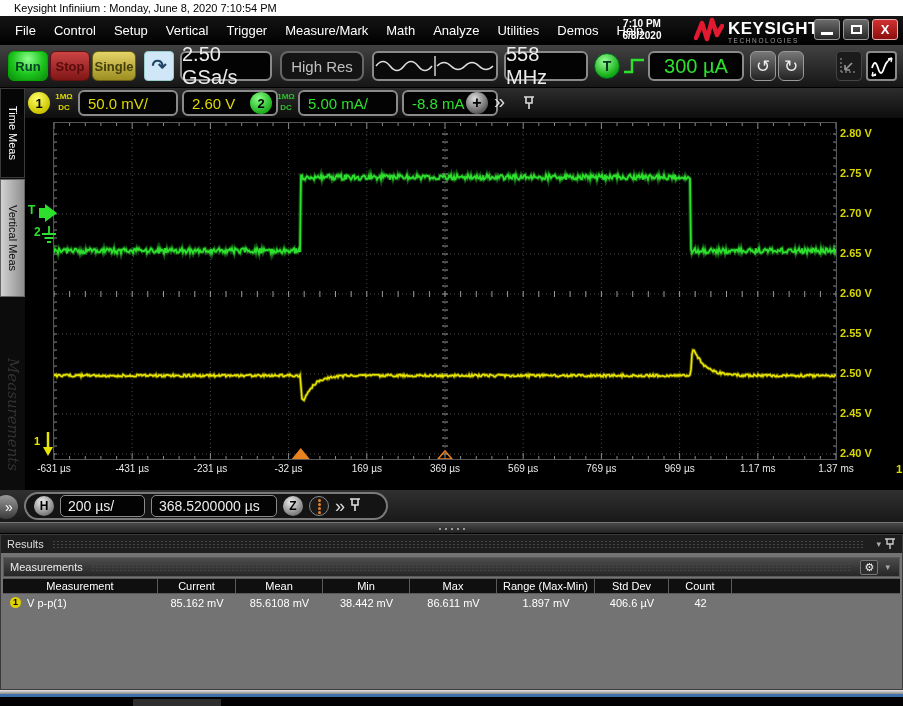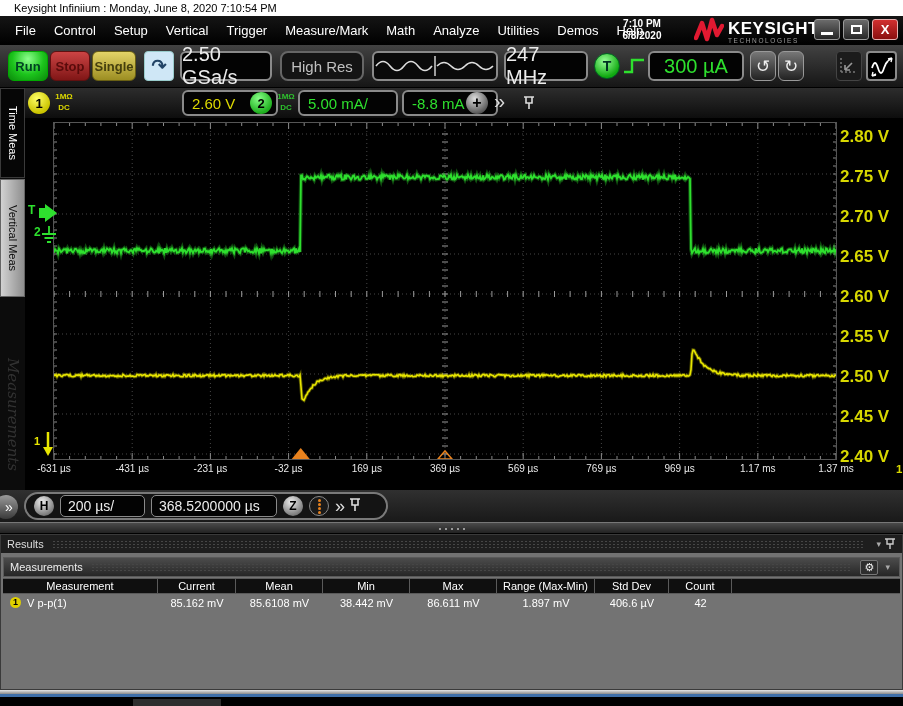--- a/index.html
+++ b/index.html
@@ -62,21 +62,21 @@
   .vtab{position:absolute;left:0;width:25px;writing-mode:vertical-rl;display:flex;align-items:center;justify-content:center;
     font-size:11px;border:1px solid #3a3a3a;}
   .vtab1{top:0;height:90px;background:#060606;color:#fff;}
   .vtab2{top:91px;height:118px;background:linear-gradient(to right,#d2d2d2,#8e8e8e);color:#0a0a0a;border-color:#666;}
   .ghost{position:absolute;left:0;top:212px;width:25px;height:230px;writing-mode:vertical-rl;display:flex;align-items:center;
     justify-content:center;font-family:"DejaVu Serif",serif;font-style:italic;font-size:15px;color:#323232;}
 
   
   .scope{position:absolute;left:25px;top:118px;width:878px;height:372px;background:#000;}
   .plot{position:absolute;left:28px;top:4px;width:784px;height:338px;border:1px solid #555;background:#000;}
-  .vlabel{position:absolute;left:815px;color:#d8d800;font-size:17px;font-weight:bold;white-space:nowrap;}
+  .vlabel{position:absolute;left:815px;color:#d8d800;font-size:11px;font-weight:bold;white-space:nowrap;}
   .tlabel{position:absolute;top:345px;transform:translateX(-50%);color:#e8e8e8;font-size:10px;white-space:nowrap;}
   .tclip{position:absolute;left:871px;top:345px;color:#d8d800;font-size:11.5px;font-weight:bold;}
   .lmarker{position:absolute;left:2px;top:82px;}
   .gmarker{position:absolute;left:8px;top:312px;}
 
   
   .hbar{position:absolute;left:0;top:490px;width:903px;height:32px;background:linear-gradient(#303030,#191919);}
   .expcirc{position:absolute;left:-6px;top:5px;width:24px;height:24px;border-radius:50%;background:linear-gradient(#9a9a9a,#3a3a3a);
     color:#fff;font-size:14px;display:flex;align-items:center;justify-content:center;padding-left:6px;}
   .hgroup{position:absolute;left:24px;top:2px;width:364px;height:28px;border:2px solid #7a7a7a;border-radius:14px;background:#141414;
@@ -184,21 +184,21 @@
       </div>
     <div class="tb disp srate">2.50 GSa/s</div>
     <div class="tb hires">High Res</div>
     <div class="tb wavebox">
       <svg width="122" height="26" viewBox="0 0 122 26">
         <path d="M2 13 q7 -9 14 0 t14 0 t14 0 t14 0" stroke="#ddd" stroke-width="1.6" fill="none"></path>
         <line x1="61" y1="3" x2="61" y2="23" stroke="#ddd" stroke-width="1.4"></line>
         <path d="M63 13 q7 -7 14 0 t14 0 t14 0 t14 0" stroke="#ddd" stroke-width="1.6" fill="none"></path>
       </svg>
     </div>
-    <div class="tb disp freq">247 MHz</div>
+    <div class="tb disp freq">558 MHz</div>
     <div class="tb tcircle">T</div>
     <div class="tb edgeicon">
       <svg width="24" height="26" viewBox="0 0 24 26">
           <path d="M2 19 h8 v-12 h12" stroke="#2ee02e" stroke-width="2.4" fill="none"></path>
         </svg>
     </div>
     <div class="tb disp tlevel">300 µA</div>
     <div class="tb undobtn">
         <span>↺</span>
       </div>
@@ -219,20 +219,21 @@
       </svg>
     </div>
   </div>
 
   <div class="chanbar">
     <div class="chcirc" style="left:28px;background:radial-gradient(circle at 40% 30%,#ff6,#cbc400 70%);">1</div>
     <div class="coup" style="left:52px;color:#ddd900;">
       <span>1MΩ</span><br>
       <span>DC</span>
     </div>
+    <div class="chdisp" style="left:78px;width:100px;color:#ddd900;">50.0 mV/</div>
     <div class="chdisp" style="left:182px;width:96px;color:#ddd900;">2.60 V</div>
     <div class="chcirc" style="left:250px;background:radial-gradient(circle at 40% 30%,#8f8,#1faf1f 70%);">2</div>
     <div class="coup" style="left:274px;color:#2ec22e;">
       <span>1MΩ</span><br>
       <span>DC</span>
     </div>
     <div class="chdisp" style="left:298px;width:100px;color:#2ee02e;">5.00 mA/</div>
     <div class="chdisp" style="left:402px;width:96px;color:#2ee02e;">-8.8 mA</div>
     <div class="pluscirc">+</div>
     <div class="chev" style="left:494px;">»</div>

